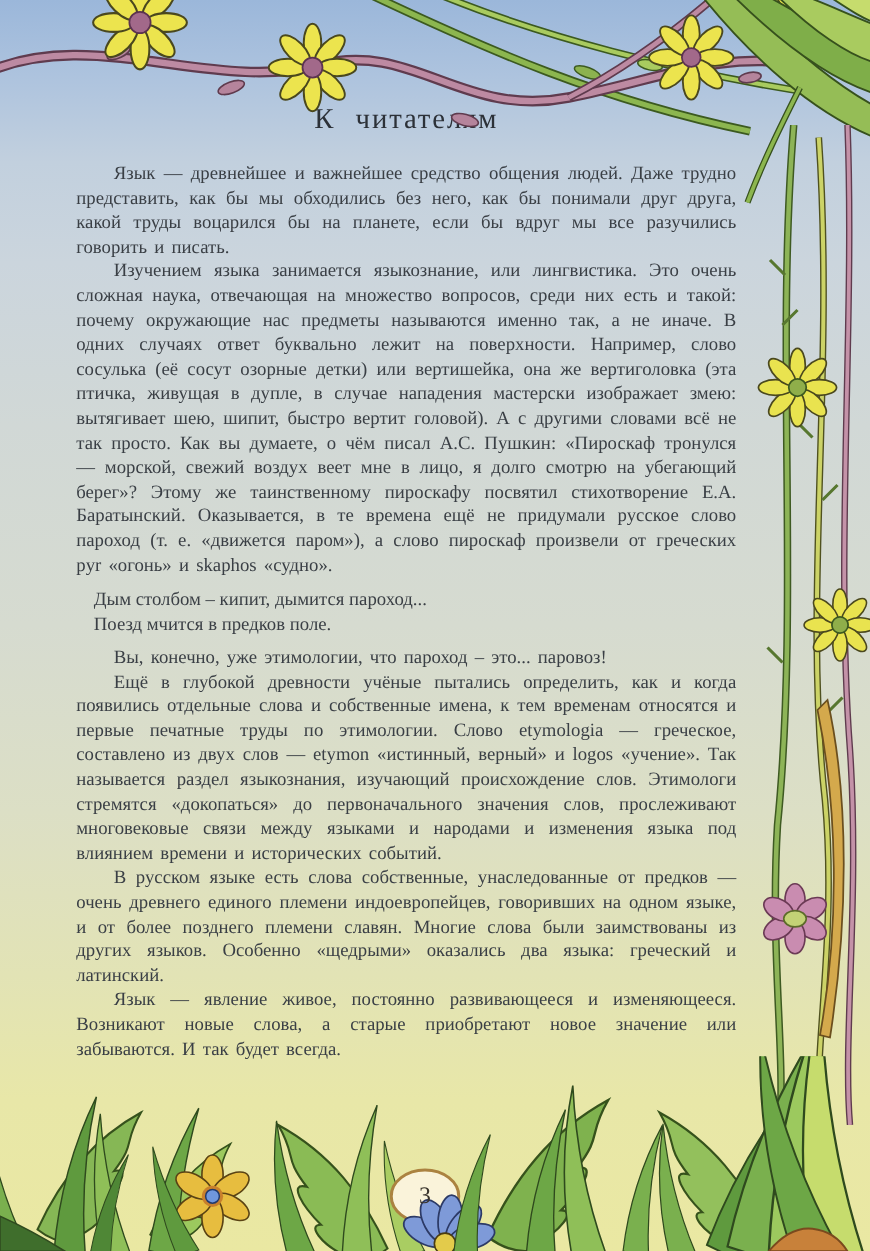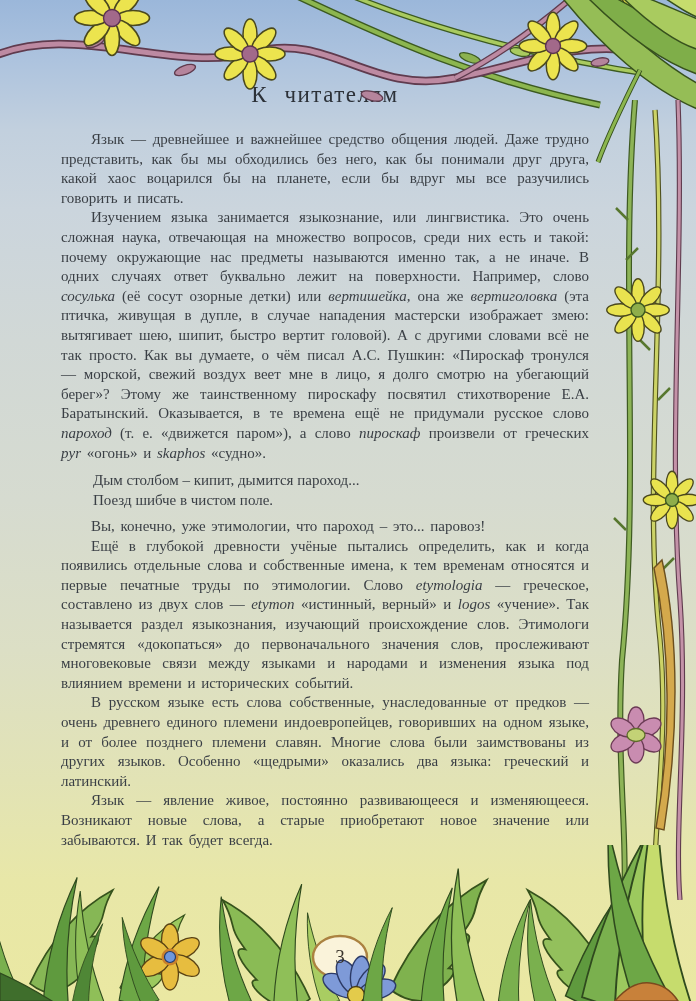--- a/index.html
+++ b/index.html
@@ -20,23 +20,23 @@
     color:#3a3f45;
   }
   .title{
     margin:0 0 22px 0;text-align:center;font-size:23px;font-weight:normal;
     letter-spacing:1.5px;word-spacing:9px;color:#2c3138;
   }
   .para{
     margin:0;font-size:15px;line-height:19.6px;text-align:justify;
     text-indent:30px;word-spacing:2px;
   }
-  .verse{margin:7px 0 7px 32px;}
+  .verse{margin:7px 0 7px 14px;}
   .verse-line{font-size:15px;line-height:20px;}
-  .it{font-style:italic;}
+  .it{}
   .page-badge{
     position:absolute;left:311px;top:936px;width:58px;height:42px;z-index:5;
     display:flex;align-items:center;justify-content:center;
     font-size:19px;color:#3a342c;
   }
 </style>
 </head>
 <body>
 
 <div class="page">
@@ -115,25 +115,25 @@
       <ellipse cx="0" cy="-15" rx="8" ry="13" transform="rotate(180)"></ellipse>
       <ellipse cx="0" cy="-15" rx="8" ry="13" transform="rotate(240)"></ellipse>
       <ellipse cx="0" cy="-15" rx="8" ry="13" transform="rotate(300)"></ellipse>
       <ellipse cx="0" cy="0" rx="9" ry="6.5" fill="#c3d276" stroke="#5c6b2a"></ellipse>
     </g>
   </svg>
 
   <div class="text-col">
     <h1 class="title">К читателям</h1>
     <div>
-        <p class="para"><span>Язык — древнейшее и важнейшее средство общения людей. Даже трудно представить, как бы мы обходились без него, как бы понимали друг друга, какой хаос воцарился бы на планете, если бы вдруг мы все разучились говорить и писать.</span></p>
+        <p class="para"><span>Язык — древнейшее и важнейшее средство общения людей. Даже трудно представить, как бы мы обходились без него, как бы понимали друг друга, какой труды воцарился бы на планете, если бы вдруг мы все разучились говорить и писать.</span></p>
         <p class="para"><span>Изучением языка занимается языкознание, или лингвистика. Это очень сложная наука, отвечающая на множество вопросов, среди них есть и такой: почему окружающие нас предметы называются именно так, а не иначе. В одних случаях ответ буквально лежит на поверхности. Например, слово </span><span class="it">сосулька</span><span> (её сосут озорные детки) или </span><span class="it">вертишейка</span><span>, она же </span><span class="it">вертиголовка</span><span> (эта птичка, живущая в дупле, в случае нападения мастерски изображает змею: вытягивает шею, шипит, быстро вертит головой). А с другими словами всё не так просто. Как вы думаете, о чём писал А.С. Пушкин: «Пироскаф тронулся — морской, свежий воздух веет мне в лицо, я долго смотрю на убегающий берег»? Этому же таинственному пироскафу посвятил стихотворение Е.А. Баратынский. Оказывается, в те времена ещё не придумали русское слово </span><span class="it">пароход</span><span> (т. е. «движется паром»), а слово </span><span class="it">пироскаф</span><span> произвели от греческих </span><span class="it">pyr</span><span> «огонь» и </span><span class="it">skaphos</span><span> «судно».</span></p>
         <div class="verse">
           <div class="verse-line">Дым столбом – кипит, дымится пароход...</div>
-          <div class="verse-line">Поезд шибче в чистом поле.</div>
+          <div class="verse-line">Поезд мчится в предков поле.</div>
         </div>
         <p class="para"><span>Вы, конечно, уже этимологии, что пароход – это... паровоз!</span></p>
         <p class="para"><span>Ещё в глубокой древности учёные пытались определить, как и когда появились отдельные слова и собственные имена, к тем временам относятся и первые печатные труды по этимологии. Слово </span><span class="it">etymologia</span><span> — греческое, составлено из двух слов — </span><span class="it">etymon</span><span> «истинный, верный» и </span><span class="it">logos</span><span> «учение». Так называется раздел языкознания, изучающий происхождение слов. Этимологи стремятся «докопаться» до первоначального значения слов, прослеживают многовековые связи между языками и народами и изменения языка под влиянием времени и исторических событий.</span></p>
         <p class="para"><span>В русском языке есть слова собственные, унаследованные от предков — очень древнего единого племени индоевропейцев, говоривших на одном языке, и от более позднего племени славян. Многие слова были заимствованы из других языков. Особенно «щедрыми» оказались два языка: греческий и латинский.</span></p>
         <p class="para"><span>Язык — явление живое, постоянно развивающееся и изменяющееся. Возникают новые слова, а старые приобретают новое значение или забываются. И так будет всегда.</span></p>
       </div>
   </div>
 
   <svg class="deco deco-bottom" width="696" height="156" viewBox="0 0 696 156">
 

